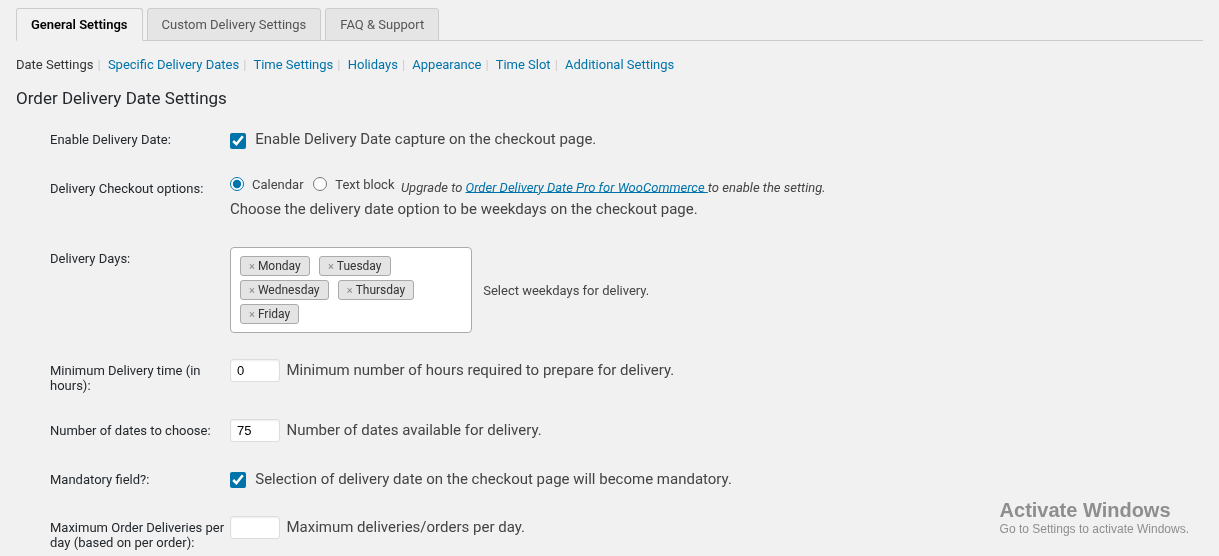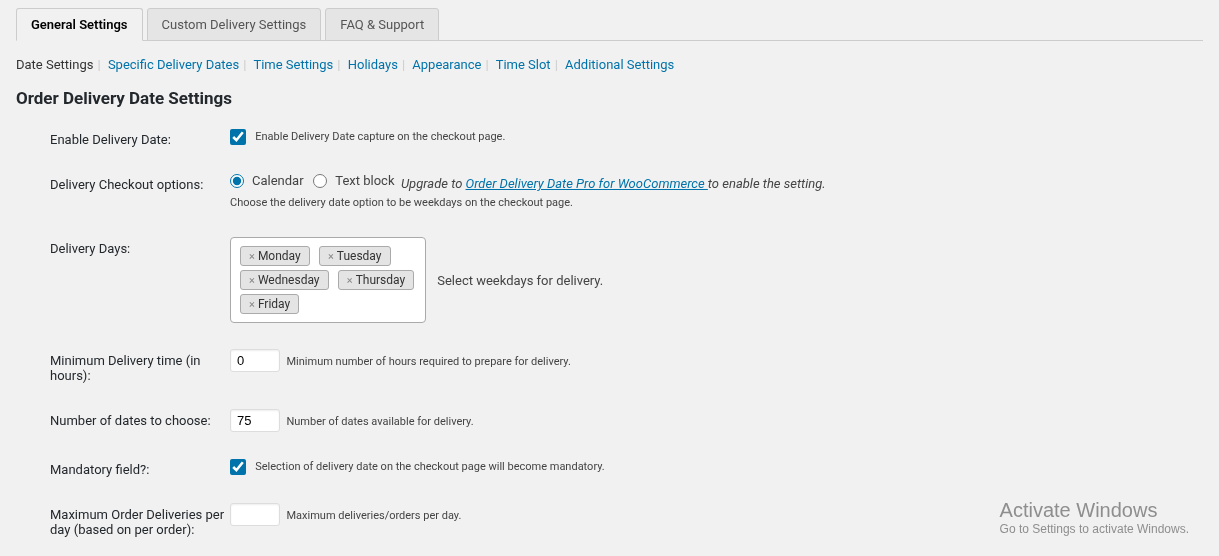--- a/index.html
+++ b/index.html
@@ -7,45 +7,45 @@
     
     .tab-wrapper { display: flex; border-bottom: 1px solid #ccc; margin: 0 0 16px 0; padding-top: 8px;}
     .tab { padding: 8px 14px; border: 1px solid #ccc; background: #e5e5e5; color: #555; cursor: pointer; font-size: 13px; margin-right: 4px; border-top-left-radius: 3px; border-top-right-radius: 3px; margin-bottom: -1px;}
     .tab.active { background: #f1f1f1; border-bottom: 1px solid #f1f1f1; color: #000; font-weight: 600;}
     
     .subnav { margin-bottom: 16px; font-size: 13px; color: #999; }
     .subnav span.link { color: #0073aa; cursor: pointer; }
     .subnav span.active { color: #333; }
     .subnav .sep { color: #ccc; padding: 0 4px; }
     
-    h2.page-title { font-size: 17px; font-weight: 700; color: #23282d; margin-bottom: 20px;}
+    h2.page-title { font-size: 17px; font-weight: 400; color: #23282d; margin-bottom: 20px;}
     
     .form-table { width: 100%; }
     .form-row { display: flex; align-items: flex-start; margin-bottom: 26px; }
     .form-label { width: 180px; flex-shrink: 0; font-size: 13px; color: #23282d; padding-top: 4px; margin-left: 34px;}
     .form-field { flex: 1; font-size: 13px; color: #444; }
     .form-field label { display: inline-flex; align-items: center; gap: 4px; }
-    .form-field .desc { color: #444; font-size: 11px; line-height: 1.5; }
+    .form-field .desc { color: #444; font-size: 15px; line-height: 1.5; }
     
     input[type="checkbox"] { width: 16px; height: 16px; accent-color: #0073aa; cursor: pointer; margin-right: 6px; vertical-align: middle;}
     input[type="radio"] { width: 14px; height: 14px; accent-color: #0073aa; cursor: pointer; margin-right: 4px; vertical-align: middle;}
     input[type="text"] { border: 1px solid #ddd; border-radius: 3px; padding: 3px 6px; font-size: 13px; width: 50px; box-shadow: inset 0 1px 2px rgba(0,0,0,0.07); background: #fff;}
     
     .italic { font-style: italic; }
     .link-underline { color: #0073aa; text-decoration: underline; cursor: pointer; font-style: italic;}
     
-    .tagbox { border: 1px solid #aaa; border-radius: 4px; background: #fff; padding: 6px; width: 196px; min-height: 80px; display: inline-block; vertical-align: top; }
+    .tagbox { border: 1px solid #aaa; border-radius: 4px; background: #fff; padding: 6px; width: 242px; min-height: 80px; display: inline-block; vertical-align: top; }
     .tag { display: inline-block; background: #e4e4e4; border: 1px solid #aaa; border-radius: 3px; padding: 2px 8px; font-size: 12px; margin: 2px 3px; color: #333; cursor: default;}
     .tag .x { color: #888; margin-right: 3px; font-size: 11px;}
     .tag-desc { display: inline-block; vertical-align: top; margin-left: 8px; padding-top: 36px; font-size: 13px;}
     
     .checkout-row .desc-sub { margin-top: 4px; display:block; }
     
     .watermark { position: fixed; right: 30px; bottom: 20px; color: #aaa; font-family: "Segoe UI", sans-serif; pointer-events: none;}
-    .watermark .l1 { font-size: 20px; color: #8e8e8e; font-weight: 400;}
+    .watermark .l1 { font-size: 20px; color: #8e8e8e; font-weight: 700;}
     .watermark .l2 { font-size: 12px; color: #8e8e8e;}
   </style>
 </head>
 <body>
 
 <div class="tab-wrapper">
   <div class="tab active">General Settings</div>
   <div class="tab">Custom Delivery Settings</div>
   <div class="tab">FAQ &amp; Support</div>
 </div>

